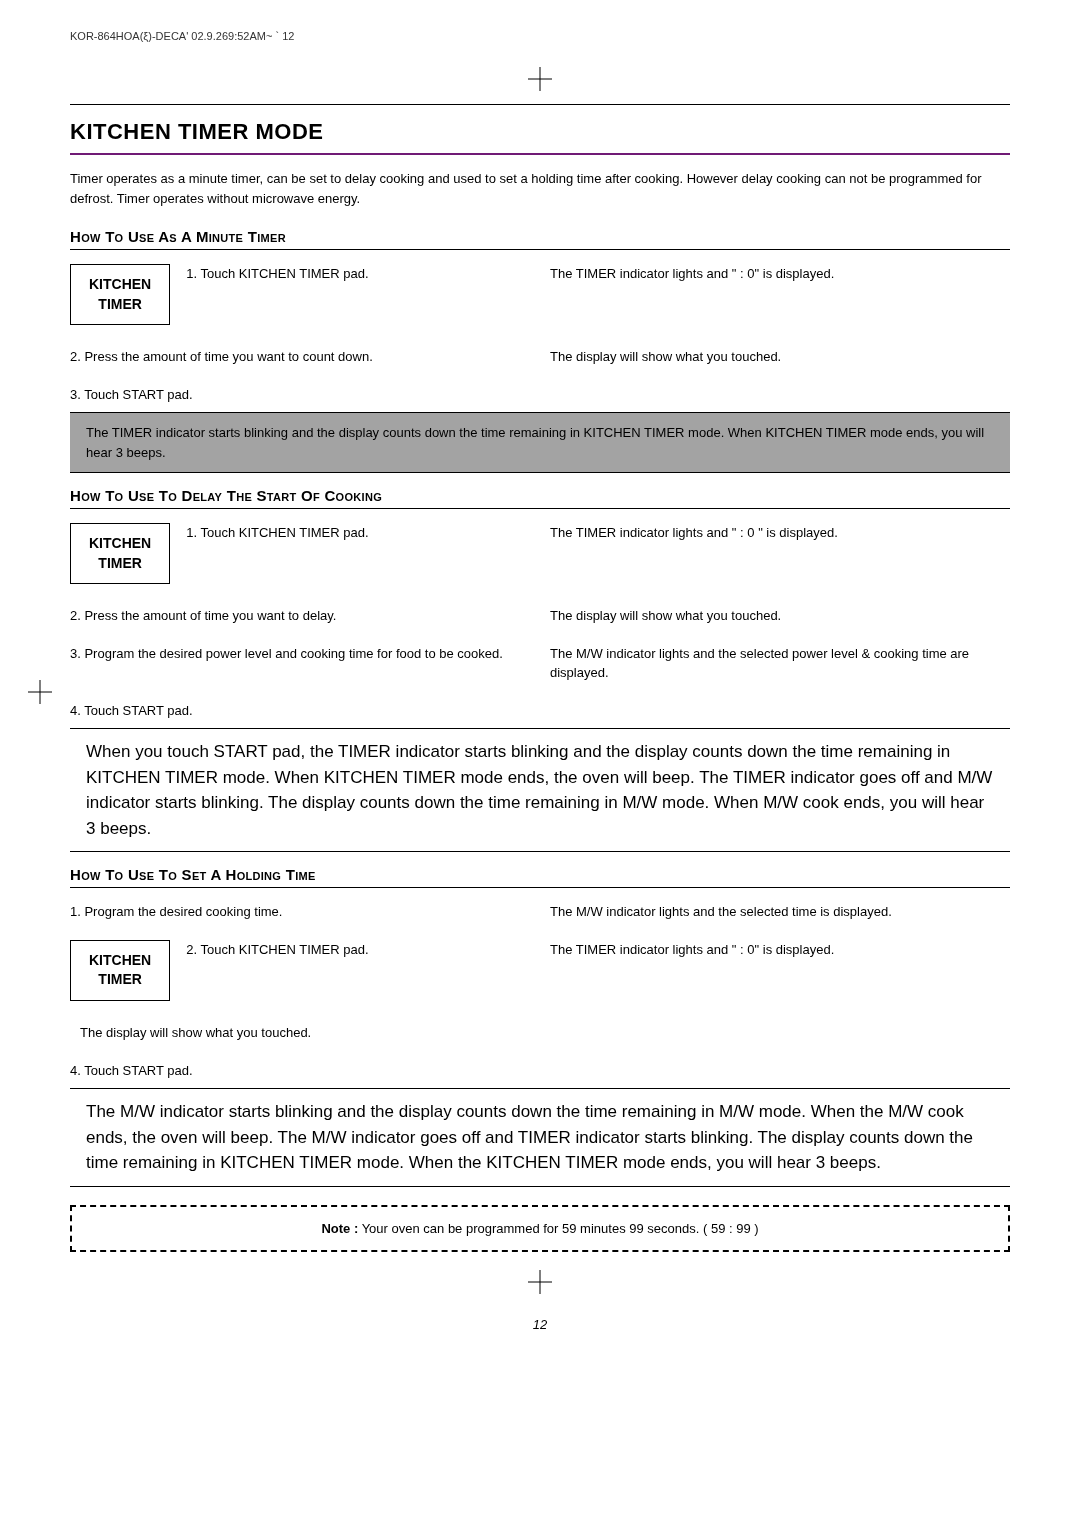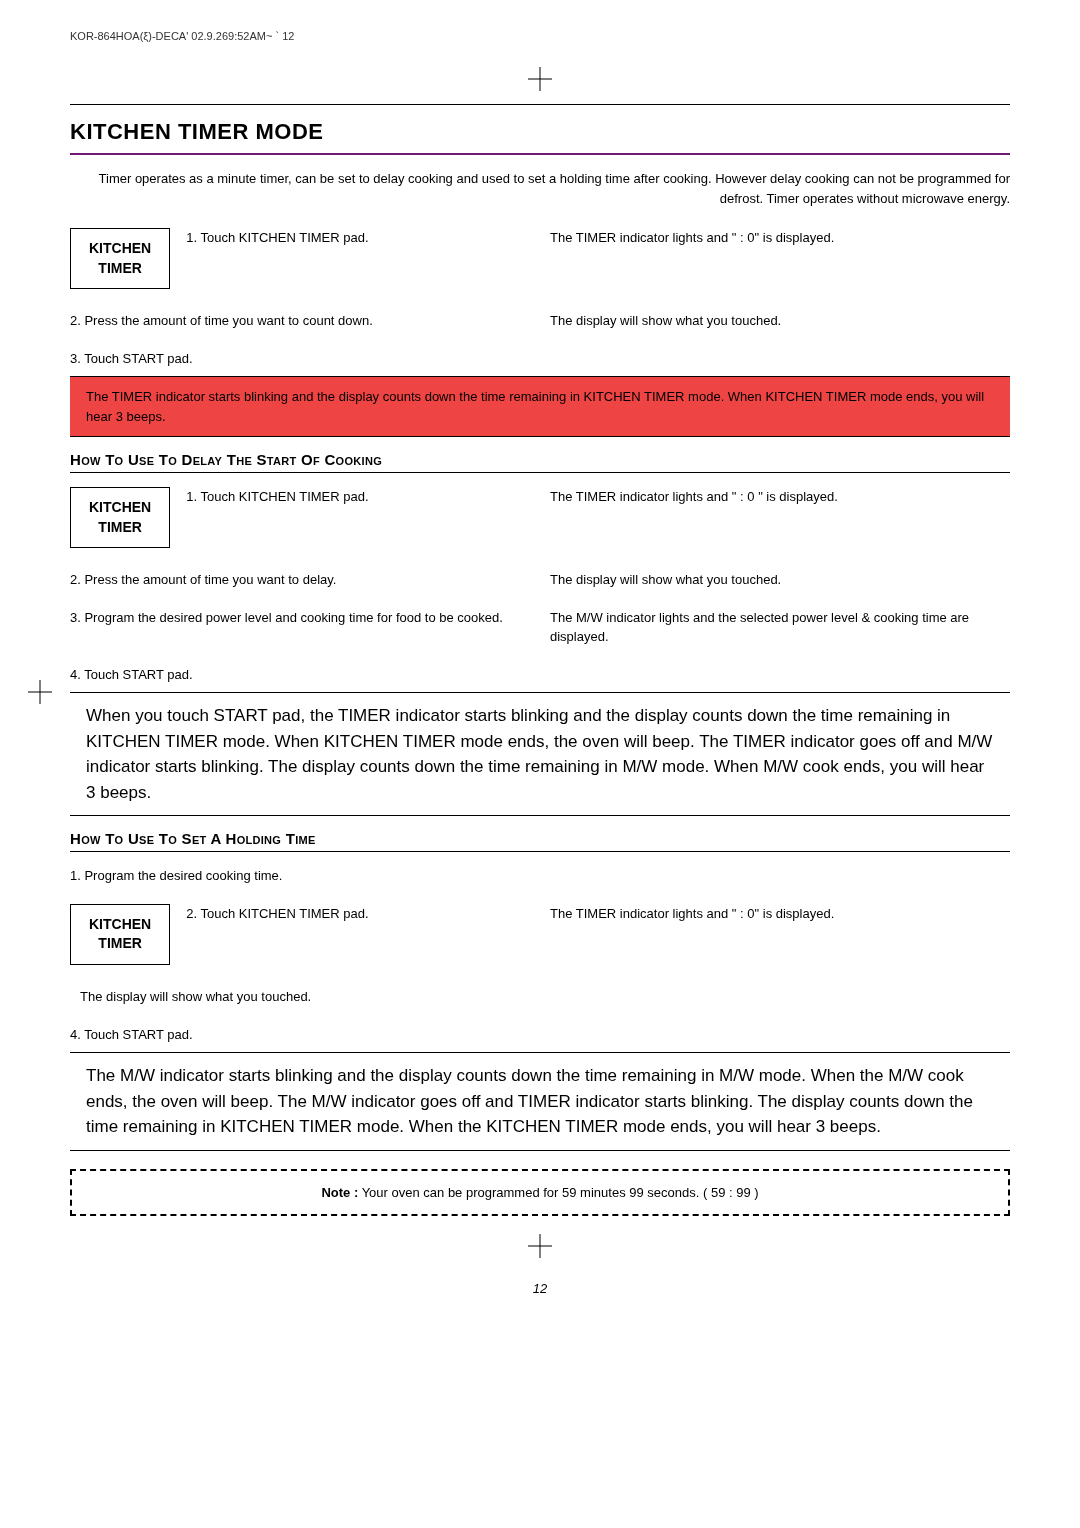--- a/index.html
+++ b/index.html
@@ -38,21 +38,20 @@
       border-bottom: 2px solid #701a75;
       padding-bottom: 8px;
       margin-bottom: 14px;
       letter-spacing: 0.5px;
     }
 
     .intro-text {
       font-size: 13px;
       line-height: 1.5;
       margin-bottom: 20px;
-      text-align: right;
     }
 
     .section-title {
       font-size: 15px;
       font-weight: bold;
       font-variant: small-caps;
       border-bottom: 1.5px solid #000;
       padding-bottom: 4px;
       margin-bottom: 14px;
       letter-spacing: 0.3px;
@@ -109,21 +108,21 @@
       font-weight: bold;
     }
 
     .info-box {
       border-top: 1.5px solid #000;
       border-bottom: 1.5px solid #000;
       padding: 10px 16px;
       margin-bottom: 14px;
       font-size: 13px;
       line-height: 1.5;
-      background: #ef4444;
+      background: #a3a3a3;
     }
 
     .info-box-delay {
       border-top: 1.5px solid #000;
       border-bottom: 1.5px solid #000;
       padding: 10px 16px;
       margin-bottom: 14px;
       font-size: 17px;
       line-height: 1.5;
     }
@@ -151,20 +150,21 @@
     </svg>
   </div>
 
   <hr style="border:none; border-top:1px solid #000; margin-bottom:14px;">
 
   <div class="page-title">KITCHEN TIMER MODE</div>
 
   <p class="intro-text">Timer operates as a minute timer, can be set to delay cooking and used to set a holding time after cooking. However delay cooking can not be programmed for defrost. Timer operates without microwave energy.</p>
 
   <div class="section">
+    <div class="section-title">How To Use As A Minute Timer</div>
 
     <div class="two-col-row">
       <div class="left-col">
         <div style="display:flex; align-items:flex-start; gap:16px;">
           <div class="kitchen-timer-box">
             <div>KITCHEN</div>
             <div>TIMER</div>
           </div>
           <div>
             <p class="step-text">1. Touch KITCHEN TIMER pad.</p>
@@ -236,20 +236,23 @@
       <span>When you touch START pad, the TIMER indicator starts blinking and the display counts down the time remaining in KITCHEN TIMER mode. When KITCHEN TIMER mode ends, the oven will beep. The TIMER indicator goes off and M/W indicator starts blinking. The display counts down the time remaining in M/W mode. When M/W cook ends, you will hear 3 beeps.</span>
     </div>
   </div>
 
   <div class="section">
     <div class="section-title">How To Use To Set A Holding Time</div>
 
     <div class="two-col-row">
       <div class="left-col">
         <p class="step-text">1. Program the desired cooking time.</p>
+      </div>
+      <div class="right-col">
+        <p class="step-text">The M/W indicator lights and the selected time is displayed.</p>
       </div>
     </div>
 
     <div class="two-col-row">
       <div class="left-col">
         <div style="display:flex; align-items:flex-start; gap:16px;">
           <div class="kitchen-timer-box">
             <div>KITCHEN</div>
             <div>TIMER</div>
           </div>

